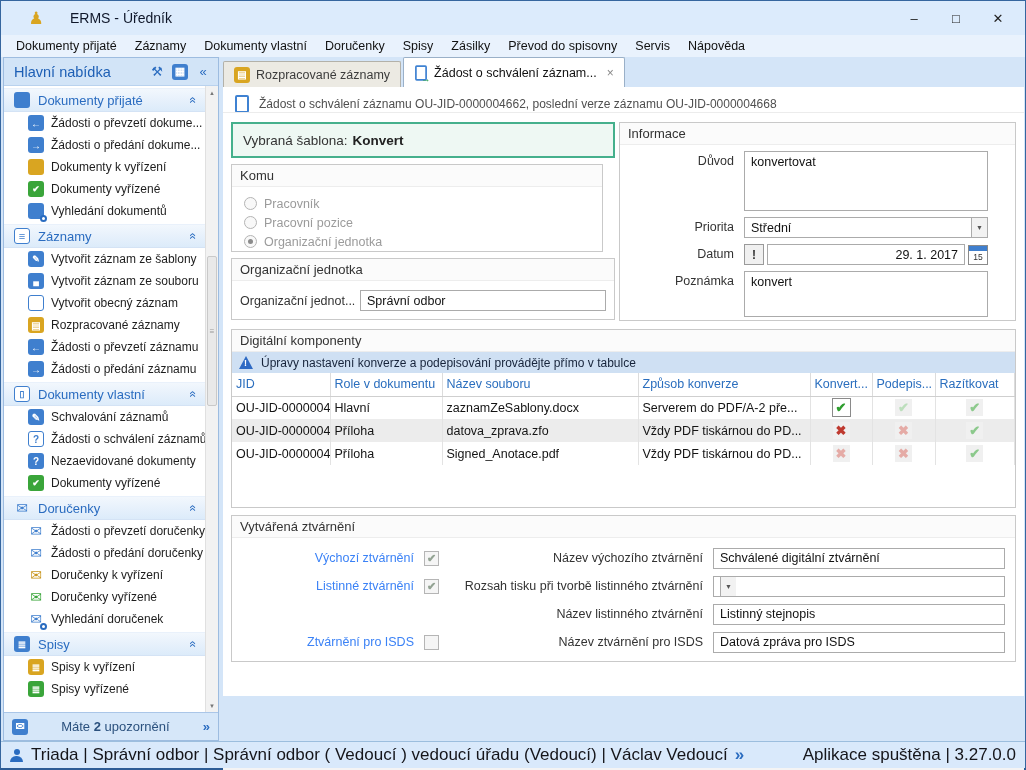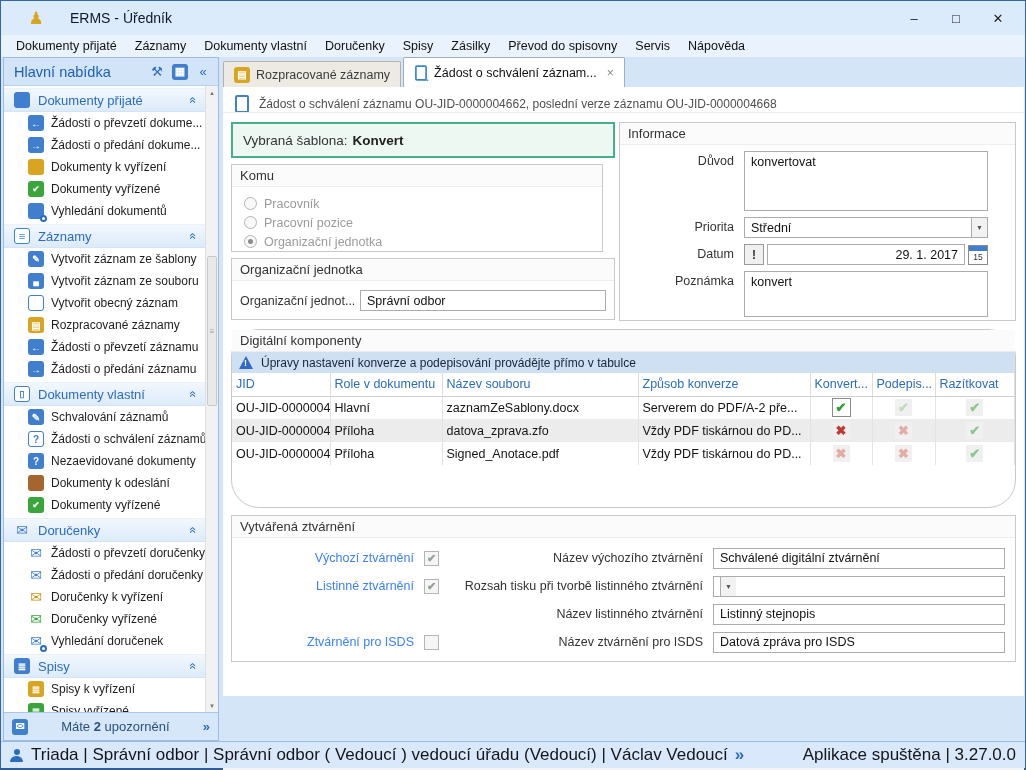--- a/index.html
+++ b/index.html
@@ -232,24 +232,20 @@
           </div>
           <div class="sb-item">
             <span class="ico" style="background: rgb(255, 255, 255); color: rgb(63, 127, 206); border: 1px solid rgb(63, 127, 206); font-size: 10px;">?</span>
             <span>Žádosti o schválení záznamů</span>
           </div>
           <div class="sb-item">
             <span class="ico" style="background: rgb(63, 127, 206); font-size: 10px;">?</span>
             <span>Nezaevidované dokumenty</span>
           </div>
           <div class="sb-item">
-            <span class="ico" style="background: rgb(165, 101, 46);"></span>
-            <span>Dokumenty k odeslání</span>
-          </div>
-          <div class="sb-item">
             <span class="ico" style="background: rgb(58, 165, 58); font-size: 9px;">✔</span>
             <span>Dokumenty vyřízené</span>
           </div>
           <div class="sb-section">
             <span class="ico plain" style="color: rgb(63, 127, 206); font-size: 14px;">✉</span>
             <span class="sb-sec-label">Doručenky</span>
             <span class="sb-chev">«</span>
           </div>
           <div class="sb-item">
             <span class="ico plain" style="color: rgb(63, 127, 206); font-size: 14px;">✉</span>
@@ -377,21 +373,21 @@
               </span>
             </div>
           </div>
           <div class="irow">
             <span class="ilabel">Poznámka</span>
             <div class="field area" style="width:244px;height:46px;">konvert</div>
           </div>
         </div>
       </div>
 
-      <div class="grp" style="left:8px;top:216px;width:785px;height:179px;border-radius:28px;">
+      <div class="grp" style="left:8px;top:216px;width:785px;height:179px;">
         <div class="grp-title">Digitální komponenty</div>
         <div class="notice">
           <span class="warn"></span>
           <span>Úpravy nastavení konverze a podepisování provádějte přímo v tabulce</span>
         </div>
         <table>
           <colgroup>
             <col style="width:98px;">
               <col style="width:112px;">
               <col style="width:196px;">

